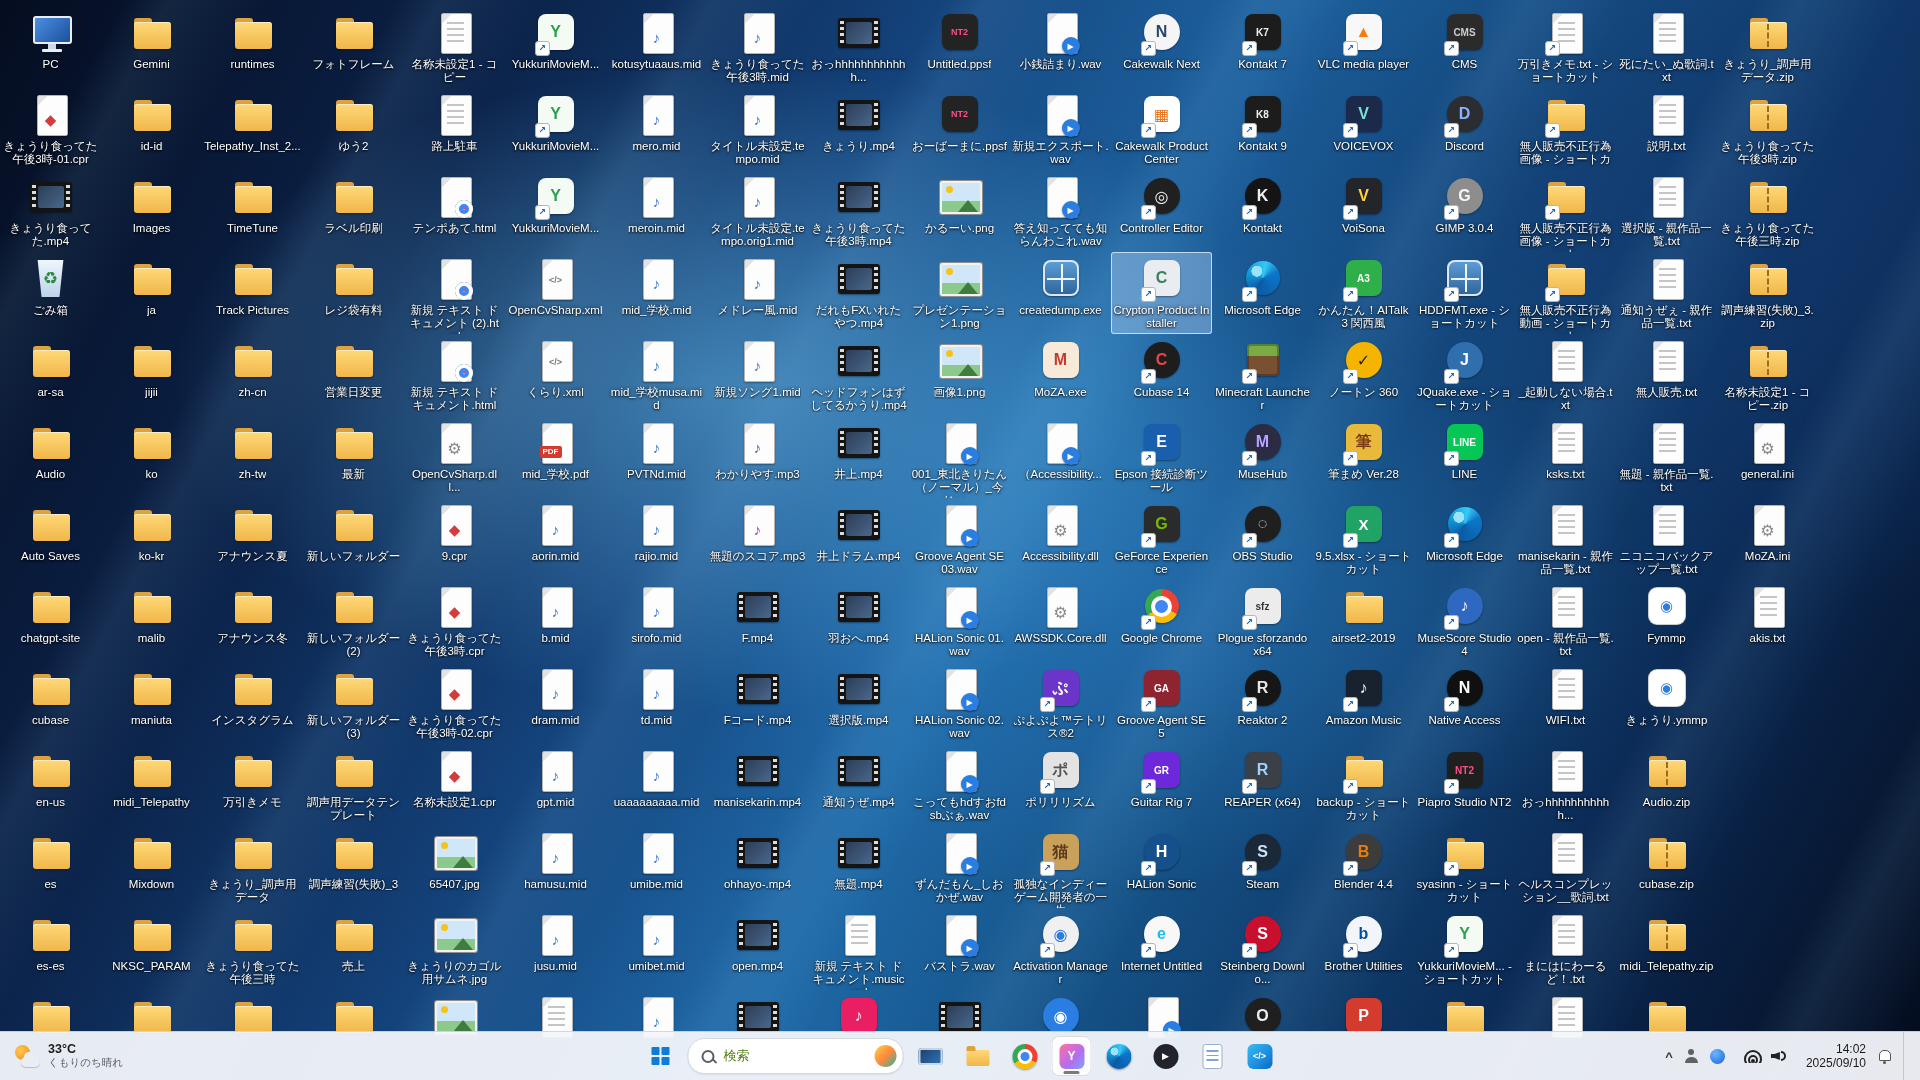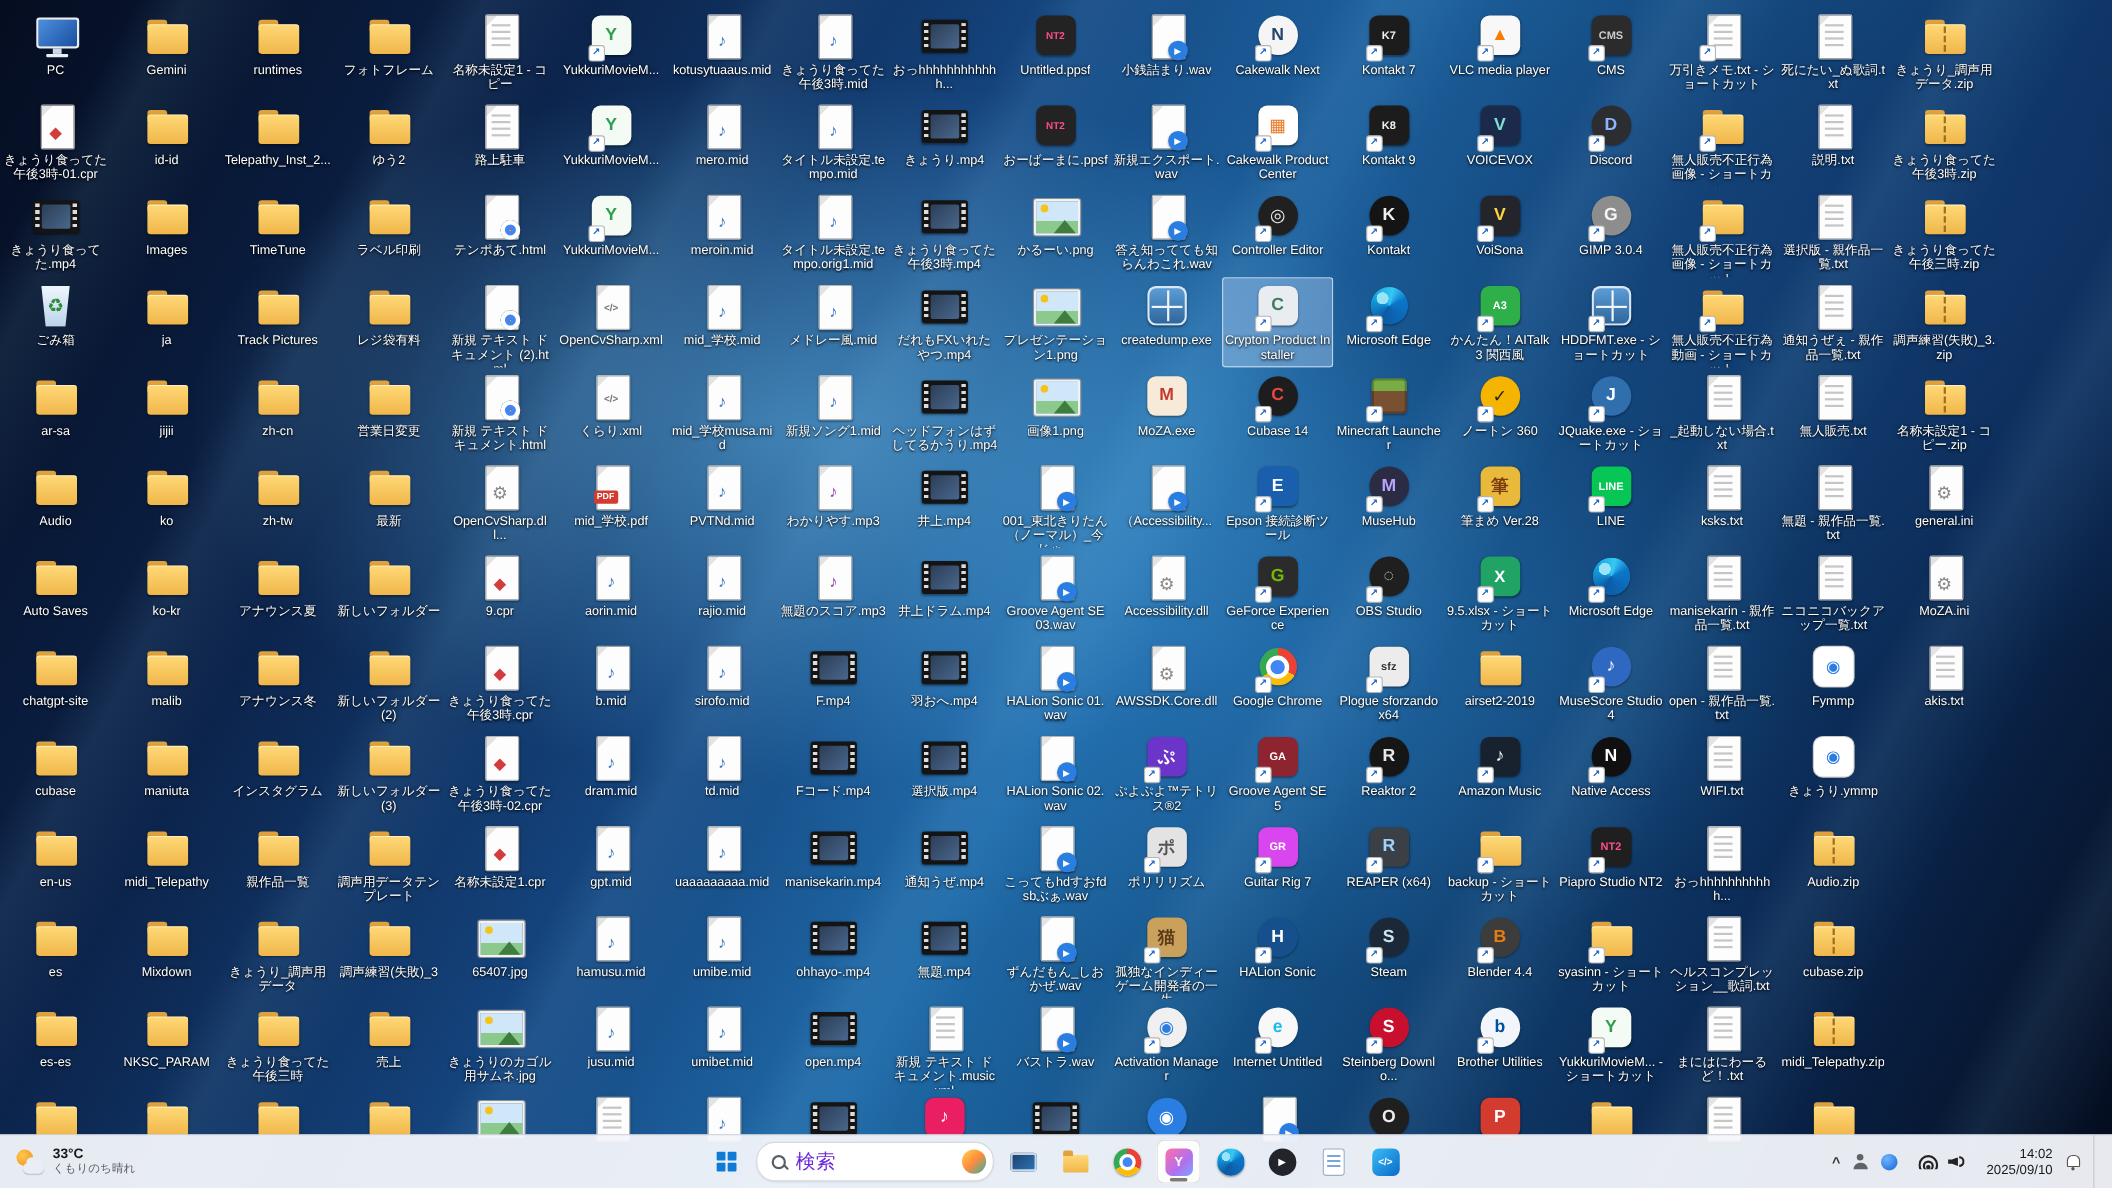--- a/index.html
+++ b/index.html
@@ -93,21 +93,21 @@
   .centerbar{position:absolute;left:50%;transform:translateX(-50%);display:flex;align-items:center;gap:7px;}
   .tbtn{width:40px;height:40px;border-radius:7px;display:flex;align-items:center;justify-content:center;position:relative;cursor:pointer;}
   .tbtn.active{background:#fdfdfd;box-shadow:inset 0 0 0 1px #dcdcdc;}
   .tbtn.active::after{content:"";position:absolute;bottom:2px;left:50%;transform:translateX(-50%);width:16px;height:3px;border-radius:2px;background:#7a7a7a;}
   .winlogo{display:grid;grid-template-columns:8px 8px;grid-template-rows:8px 8px;gap:2px;}
   .winlogo i{background:#0f7bd7;border-radius:1px;}
   .search{height:34px;min-width:195px;background:#fff;border:1px solid #d5d8dd;border-radius:17px;display:flex;align-items:center;
     padding:0 6px 0 13px;gap:9px;box-shadow:0 1px 2px rgba(0,0,0,.07);cursor:text;}
   .mag{width:9px;height:9px;border:2px solid #5a5f66;border-radius:50%;position:relative;flex:0 0 auto;}
   .mag::after{content:"";position:absolute;left:8px;top:8px;width:6px;height:2px;background:#5a5f66;transform:rotate(45deg);border-radius:1px;}
-  .search span.qtext{font-size:18px;color:#6d28d9;flex:1;}
+  .search span.qtext{font-size:13px;color:#4d7c0f;flex:1;}
   .shl{width:22px;height:22px;border-radius:50%;background:linear-gradient(135deg,#ffd34d,#ff8a3c 50%,#2ab3a6);flex:0 0 auto;}
   .tvicon{width:24px;height:17px;border-radius:3px;background:linear-gradient(135deg,#1c3c6e,#2f77b6);box-shadow:inset 0 0 0 2px rgba(255,255,255,.75);}
   .tf{width:23px;height:16px;position:relative;background:linear-gradient(#ffd977,#f0b64a);border-radius:2px;margin-top:4px;}
   .tf::before{content:"";position:absolute;left:0;top:-4px;width:9px;height:5px;background:#e0a23c;border-radius:2px 2px 0 0;}
   .chromeball.sm,.edgeball.sm{position:static;width:25px;height:25px;}
   .chromeball.sm .chromein{width:9px;height:9px;border-width:3px;}
   .ymmicon{width:25px;height:25px;border-radius:6px;background:linear-gradient(135deg,#ff6fa5,#b06ff0 60%,#7aa8ff);
     display:flex;align-items:center;justify-content:center;color:#fff;font-weight:bold;font-size:12px;}
   .playicon{width:25px;height:25px;border-radius:50%;background:#23232b;color:#fff;display:flex;align-items:center;justify-content:center;font-size:9px;}
   .npicon{width:18px;height:23px;background:#fff;border:1px solid #9ab0c8;border-radius:3px;position:relative;}
@@ -392,21 +392,21 @@
           <span class="ftab"></span>
           <span class="fbody"></span>
         </div>
         <div class="lbl">インスタグラム</div>
       </div>
       <div class="cell">
         <div class="ic">
           <span class="ftab"></span>
           <span class="fbody"></span>
         </div>
-        <div class="lbl">親作品一覧</div>
+        <div class="lbl">万引きメモ</div>
       </div>
       <div class="cell">
         <div class="ic">
           <span class="ftab"></span>
           <span class="fbody"></span>
         </div>
         <div class="lbl">きょうり_調声用データ</div>
       </div>
       <div class="cell">
         <div class="ic">
@@ -1313,21 +1313,21 @@
         <div class="ic">
           <span class="tile" style="background:#8e2430;border-radius:8px">
             <b style="color:#ffffff;font-size:10px">GA</b>
           </span>
           <span class="sc">↗</span>
         </div>
         <div class="lbl">Groove Agent SE 5</div>
       </div>
       <div class="cell">
         <div class="ic">
-          <span class="tile" style="background:#d946ef;border-radius:8px">
+          <span class="tile" style="background:#6d28d9;border-radius:8px">
             <b style="color:#ffffff;font-size:10px">GR</b>
           </span>
           <span class="sc">↗</span>
         </div>
         <div class="lbl">Guitar Rig 7</div>
       </div>
       <div class="cell">
         <div class="ic">
           <span class="tile" style="background:#15508c;border-radius:50%">
             <b style="color:#ffffff;font-size:16px">H</b>

